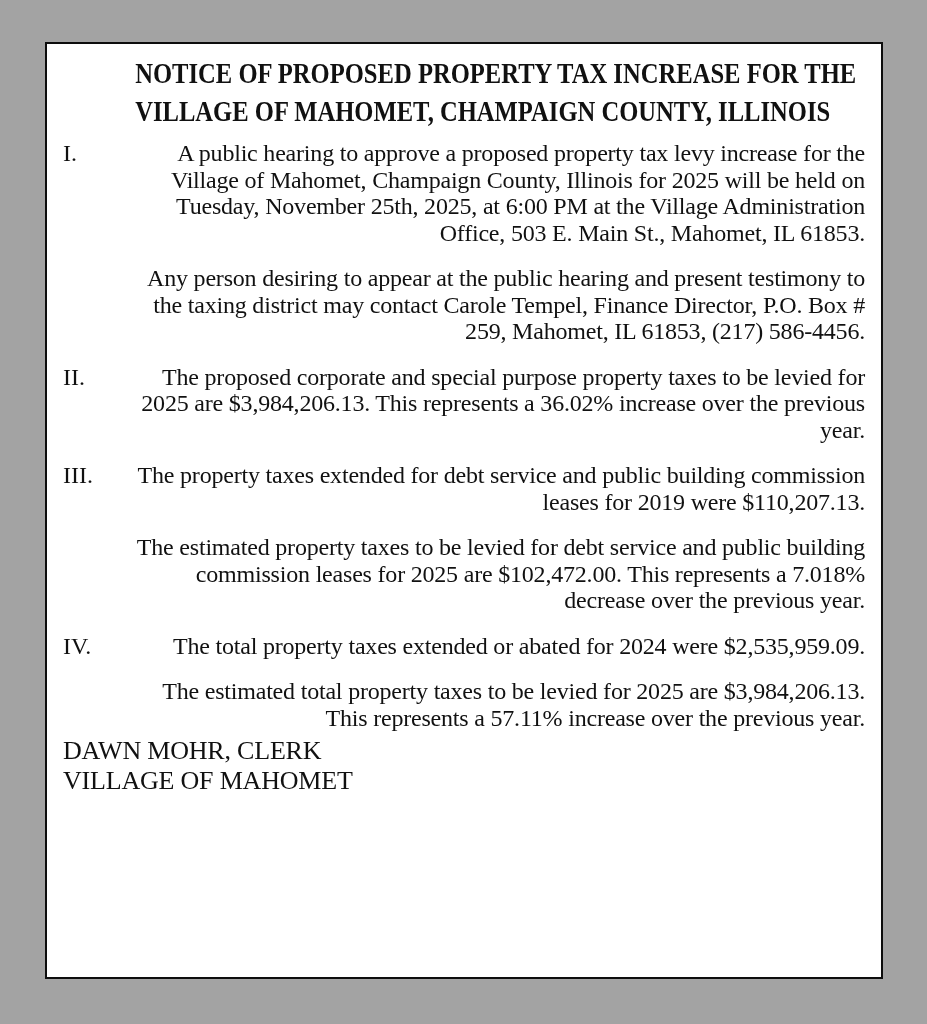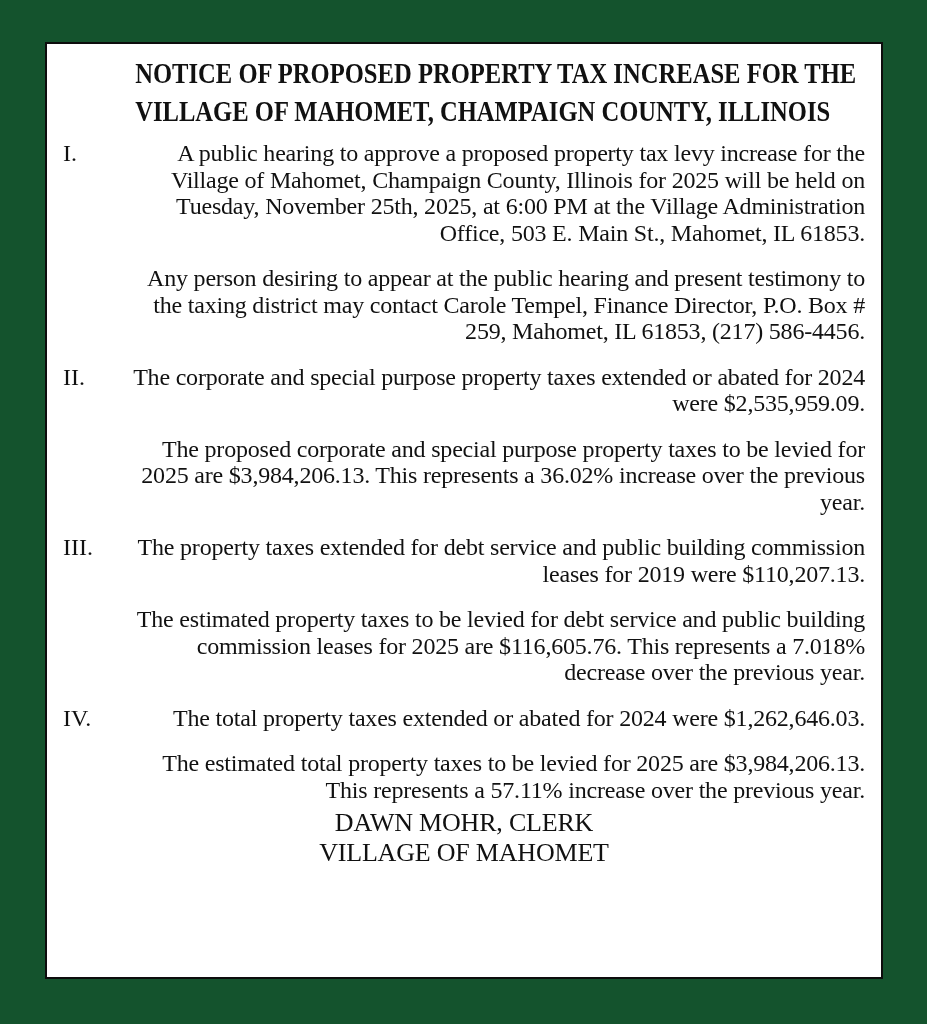--- a/index.html
+++ b/index.html
@@ -8,21 +8,21 @@
     background: #1c1c1c;
     width: 927px;
     height: 1024px;
     overflow: hidden;
     font-family: "Liberation Serif", "DejaVu Serif", serif;
   }
   .frame {
     position: absolute;
     left: 0; top: 0;
     width: 927px; height: 1024px;
-    background: #14532d;
+    background: #a3a3a3;
   }
   .doc {
     position: absolute;
     left: 45px;
     top: 42px;
     width: 838px;
     height: 937px;
     background: #ffffff;
     border: 2px solid #0d0d0d;
     box-sizing: border-box;
@@ -56,21 +56,21 @@
     min-width: 0;
     text-align: right;
   }
   .paras p {
     margin: 0 0 19px 0;
     font-size: 24px;
     line-height: 26.5px;
     letter-spacing: -0.2px;
   }
   .signature {
-    text-align: center;
+    text-align: left;
     font-size: 26px;
     line-height: 30px;
     margin-top: -14px;
     letter-spacing: -0.2px;
   }
 </style>
 </head>
 <body>
 
 <div class="frame">
@@ -85,37 +85,36 @@
       <div class="numeral">I.</div>
       <div class="paras">
         <p>A public hearing to approve a proposed property tax levy increase for the Village of Mahomet, Champaign County, Illinois for 2025 will be held on Tuesday, November 25th, 2025, at 6:00 PM at the Village Administration Office, 503 E. Main St., Mahomet, IL 61853.</p>
         <p>Any person desiring to appear at the public hearing and present testimony to the taxing district may contact Carole Tempel, Finance Director, P.O. Box # 259, Mahomet, IL 61853, (217) 586-4456.</p>
       </div>
     </div>
 
     <div class="item">
       <div class="numeral">II.</div>
       <div class="paras">
-        <p>The corporate and special purpose property taxes extended or abated for 2024 were $2,535,959.09.</p>
         <p>The proposed corporate and special purpose property taxes to be levied for 2025 are $3,984,206.13. This represents a 36.02% increase over the previous year.</p>
       </div>
     </div>
 
     <div class="item">
       <div class="numeral">III.</div>
       <div class="paras">
         <p>The property taxes extended for debt service and public building commission leases for 2019 were $110,207.13.</p>
-        <p>The estimated property taxes to be levied for debt service and public building commission leases for 2025 are $116,605.76. This represents a 7.018% decrease over the previous year.</p>
+        <p>The estimated property taxes to be levied for debt service and public building commission leases for 2025 are $102,472.00. This represents a 7.018% decrease over the previous year.</p>
       </div>
     </div>
 
     <div class="item">
       <div class="numeral">IV.</div>
       <div class="paras">
-        <p>The total property taxes extended or abated for 2024 were $1,262,646.03.</p>
+        <p>The total property taxes extended or abated for 2024 were $2,535,959.09.</p>
         <p>The estimated total property taxes to be levied for 2025 are $3,984,206.13. This represents a 57.11% increase over the previous year.</p>
       </div>
     </div>
 
     <div class="signature">
       <div>DAWN MOHR, CLERK</div>
       <div>VILLAGE OF MAHOMET</div>
     </div>
 
   </div>

